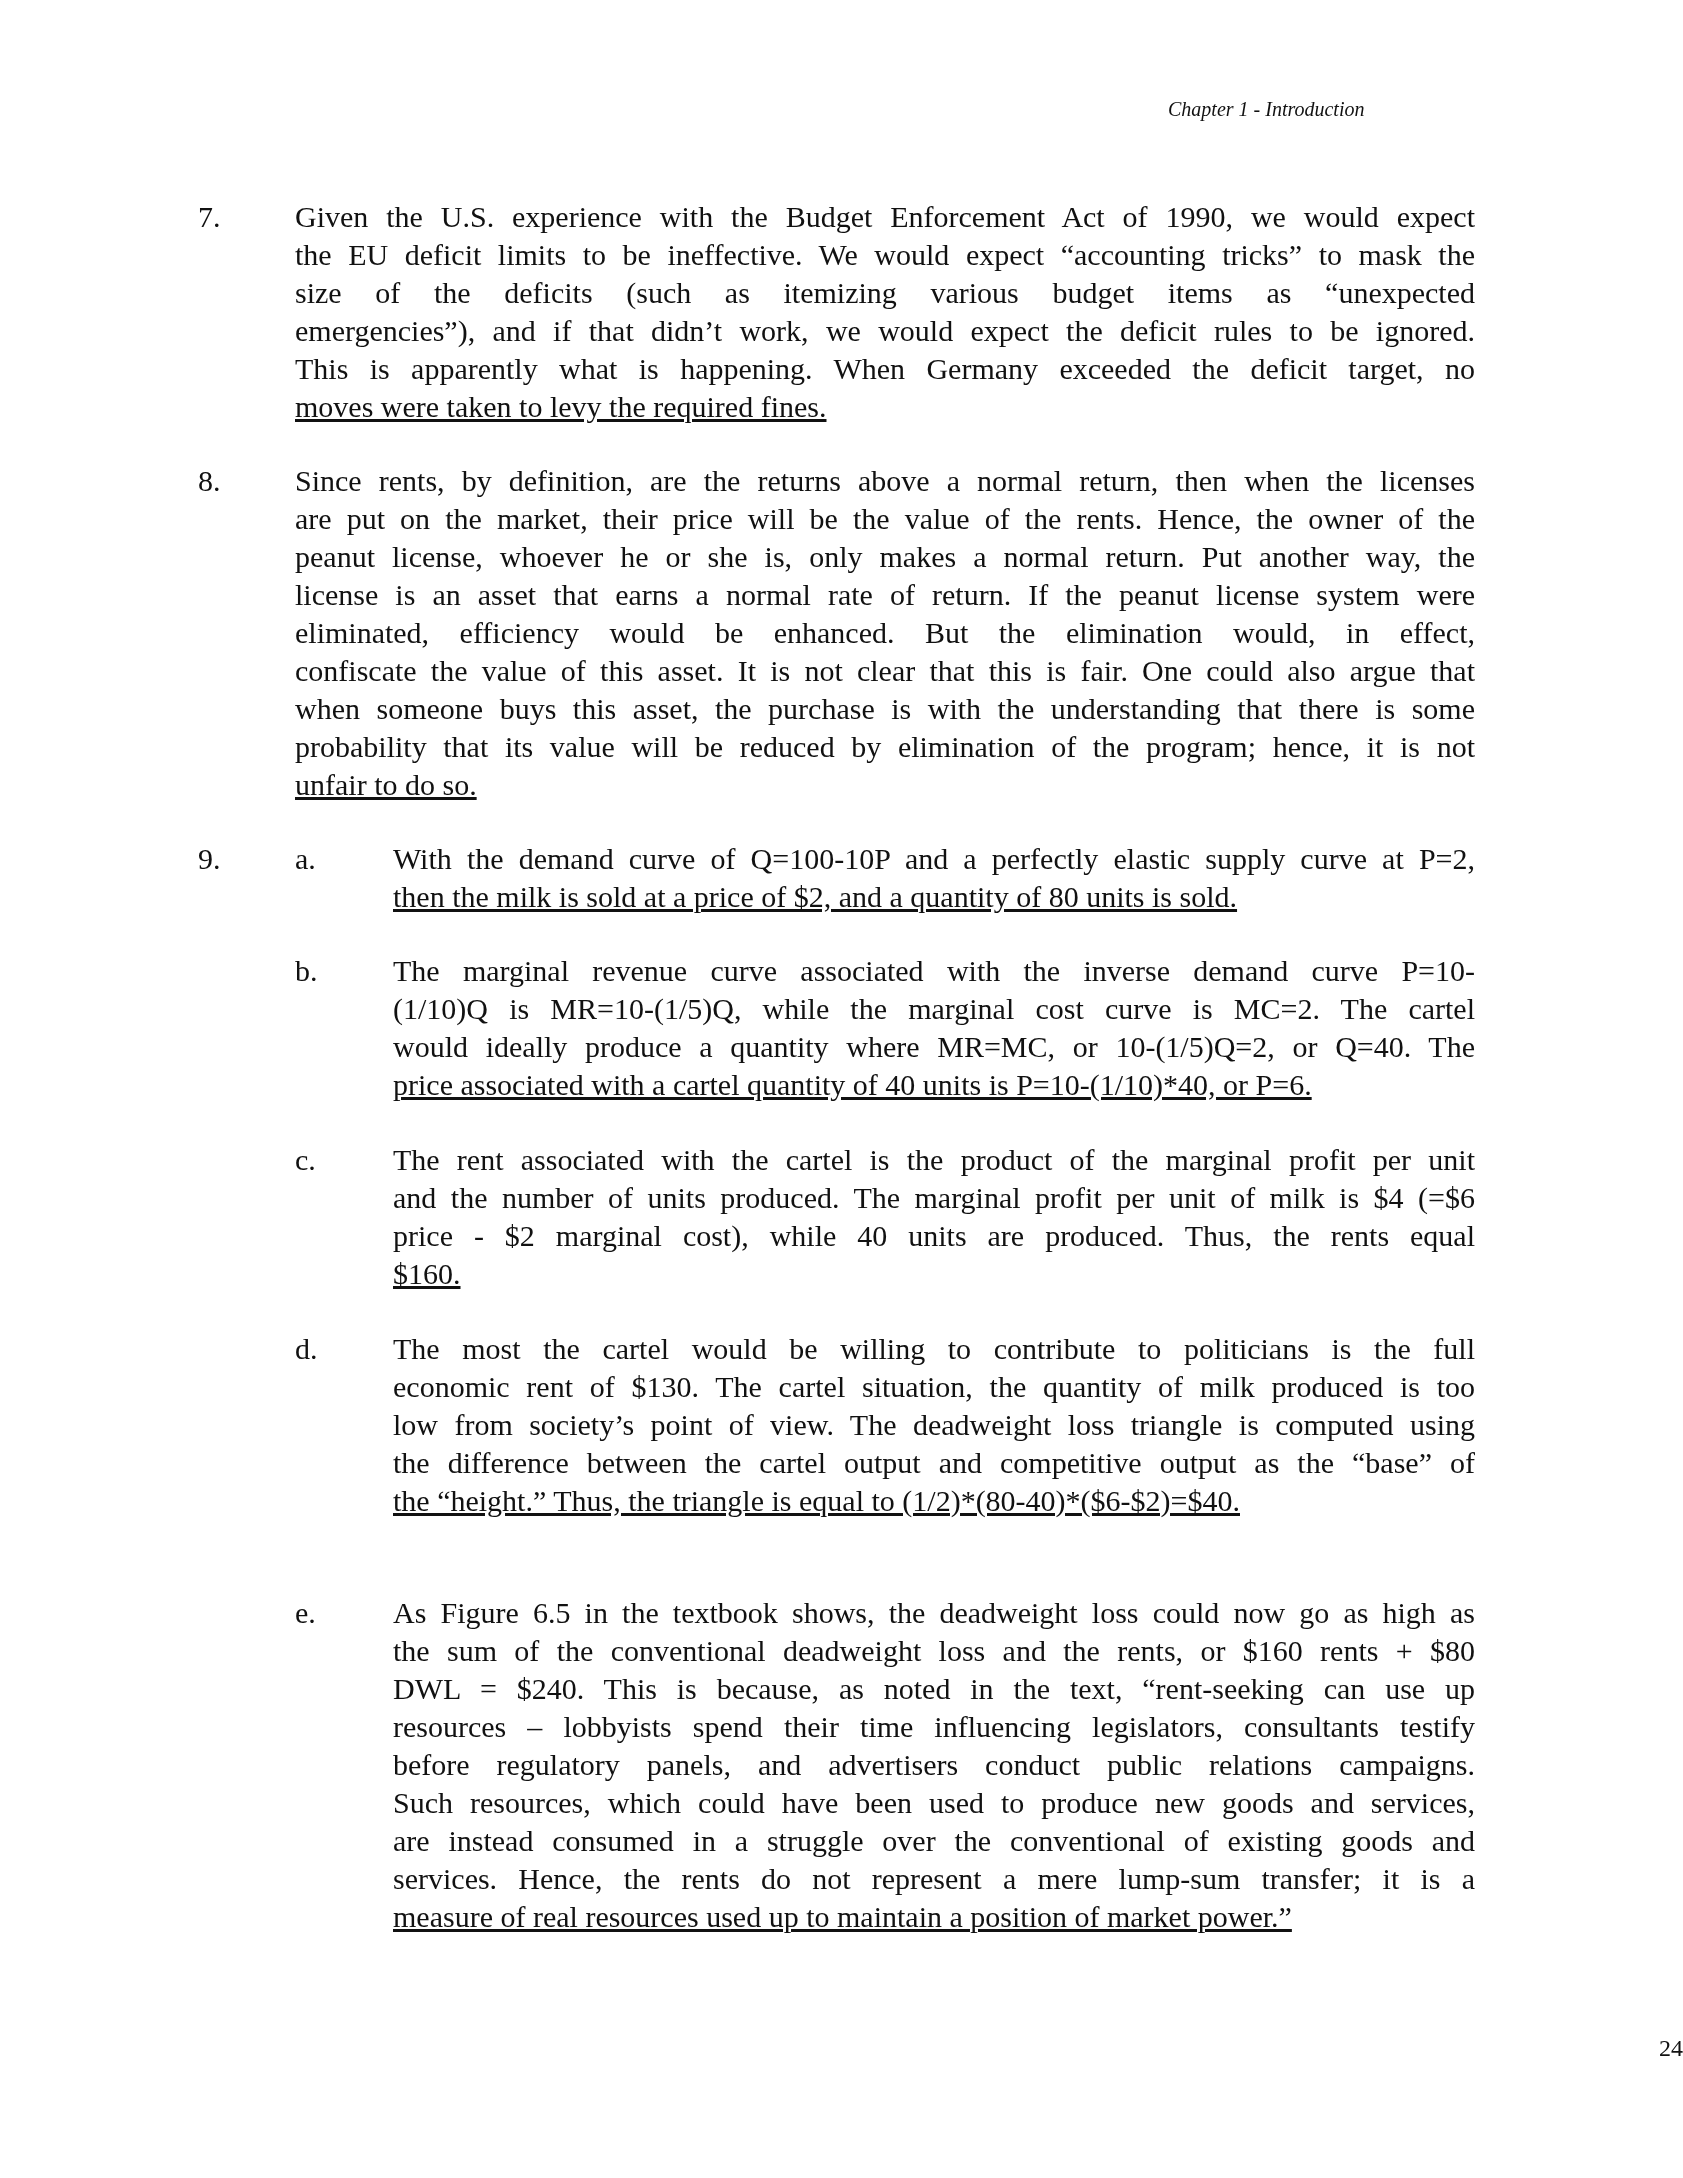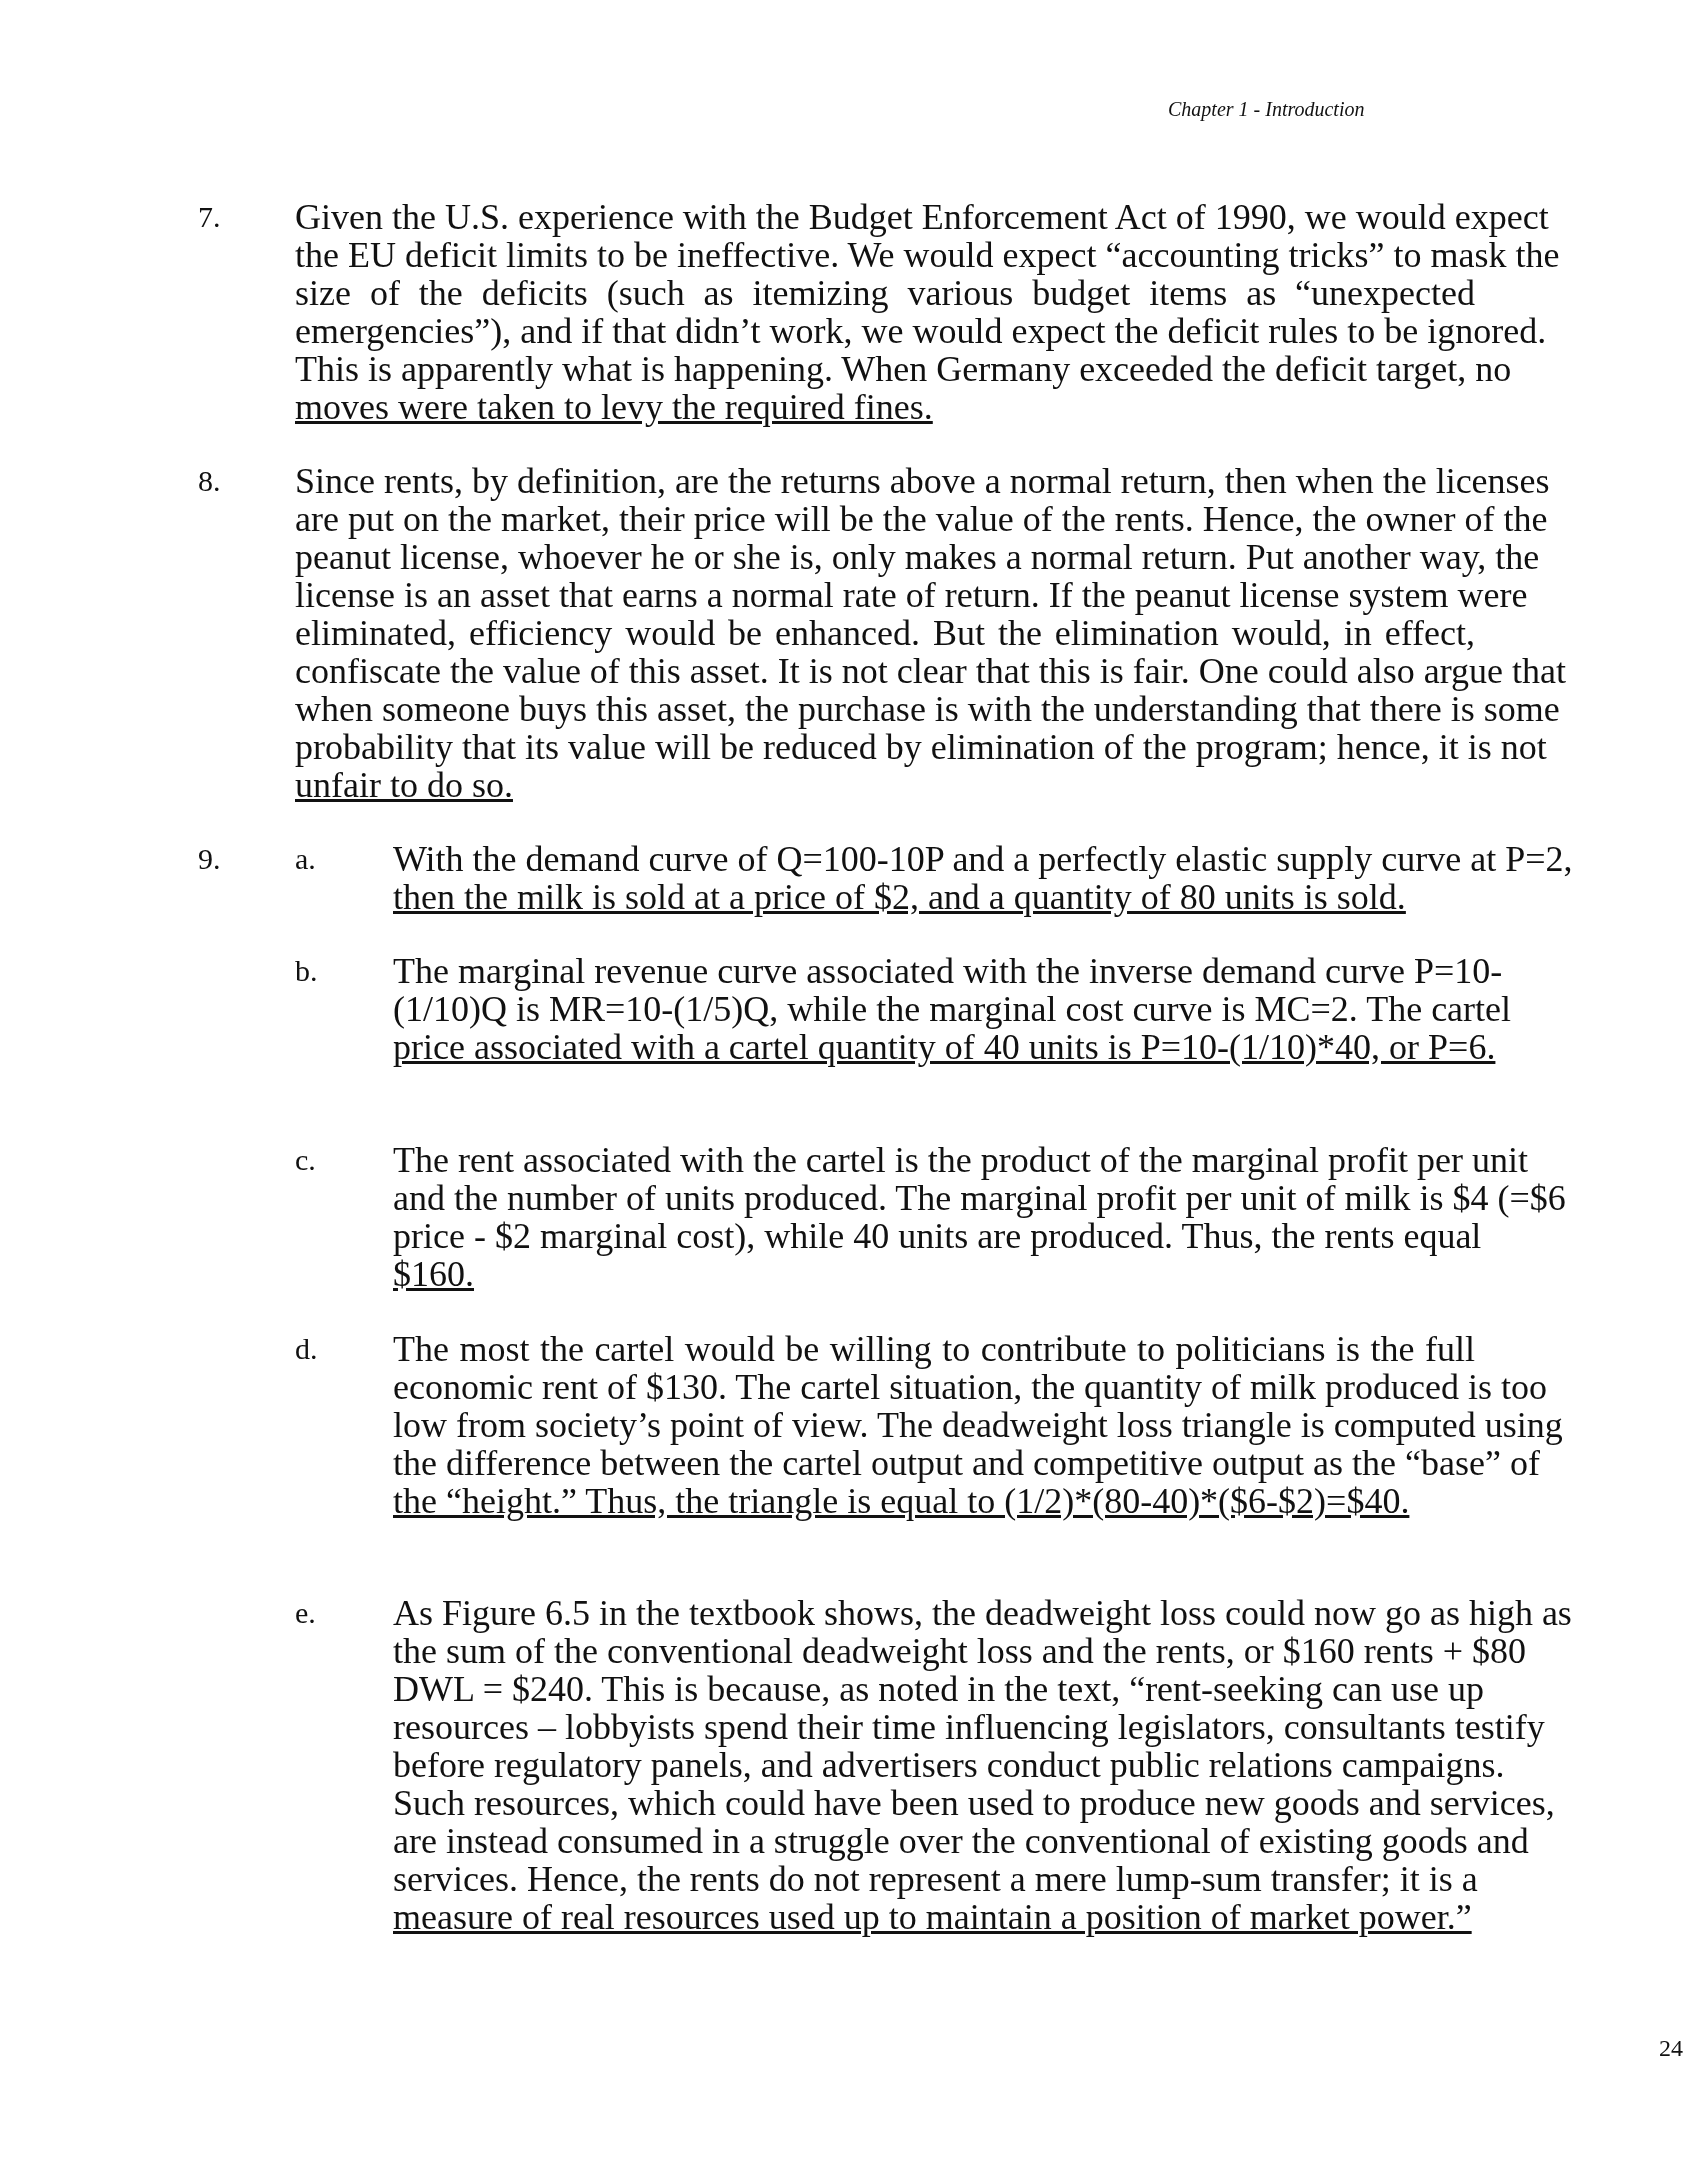--- a/index.html
+++ b/index.html
@@ -36,21 +36,21 @@
       line-height: 38px;
     }
     .letter {
       position: absolute;
       left: 295px;
       font-size: 30px;
       line-height: 38px;
     }
     .body-text {
       position: absolute;
-      font-size: 36px;
+      font-size: 30px;
       line-height: 38px;
     }
     .body-text.level1 {
       left: 295px;
       width: 1180px;
     }
     .body-text.level2 {
       left: 393px;
       width: 1082px;
     }
@@ -117,20 +117,21 @@
     <span class="line">With the demand curve of Q=100-10P and a perfectly elastic supply curve at P=2,</span>
     <span class="line last">then the milk is sold at a price of $2, and a quantity of 80 units is sold.</span>
   </div>
 </div>
 
 <div class="item" style="top:952px;">
   <span class="letter">b.</span>
   <div class="body-text level2">
     <span class="line">The marginal revenue curve associated with the inverse demand curve P=10-</span>
     <span class="line">(1/10)Q is MR=10-(1/5)Q, while the marginal cost curve is MC=2.  The cartel</span>
+    <span class="line">would ideally produce a quantity where MR=MC, or 10-(1/5)Q=2, or Q=40.  The</span>
     <span class="line last">price associated with a cartel quantity of 40 units is P=10-(1/10)*40, or P=6.</span>
   </div>
 </div>
 
 <div class="item" style="top:1141px;">
   <span class="letter">c.</span>
   <div class="body-text level2">
     <span class="line">The rent associated with the cartel is the product of the marginal profit per unit</span>
     <span class="line">and the number of units produced.  The marginal profit per unit of milk is $4 (=$6</span>
     <span class="line">price - $2 marginal cost), while 40 units are produced.  Thus, the rents equal</span>

